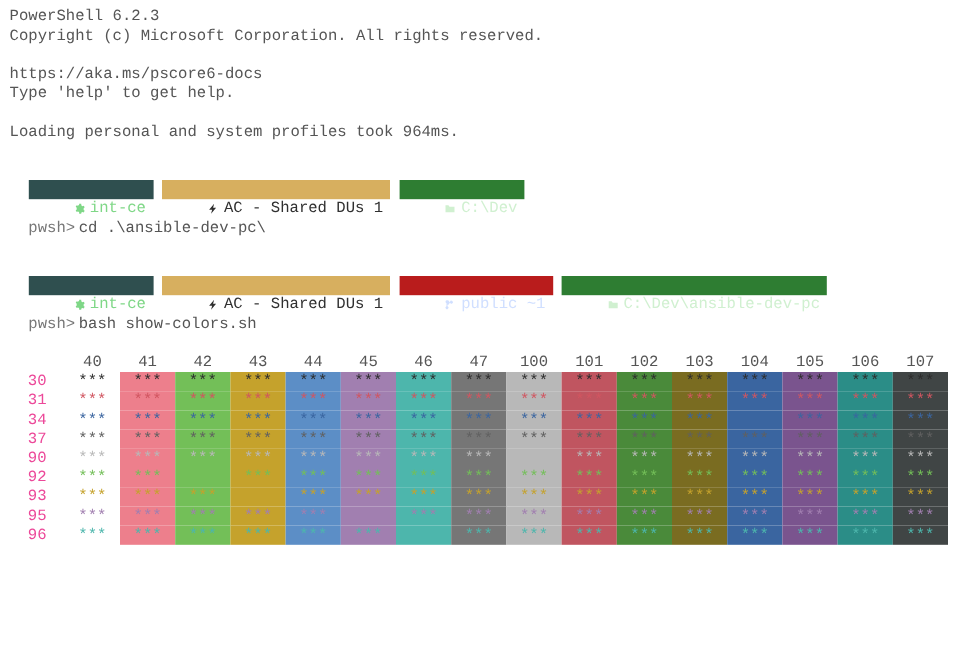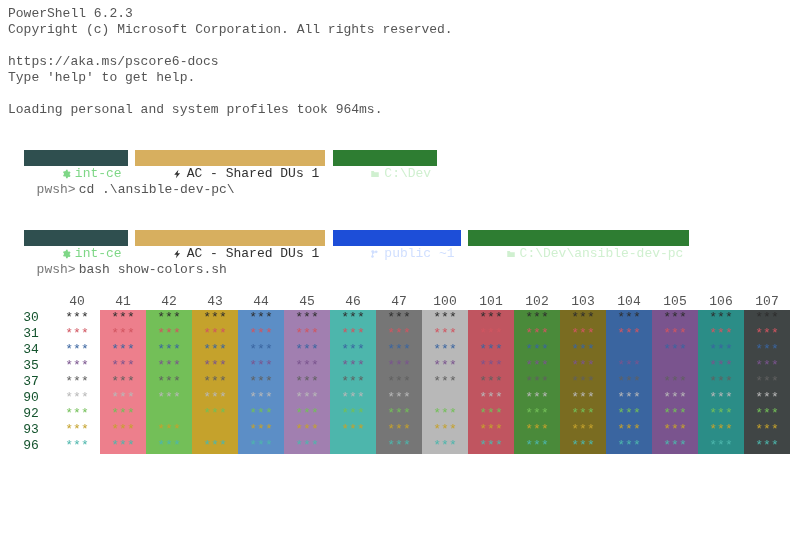--- a/index.html
+++ b/index.html
@@ -15,26 +15,26 @@
     font-size: 13px;
     line-height: 16px;
     color: #555555;
     padding: 6px 8px;
     box-sizing: border-box;
   }
   .line { white-space: pre; }
   .blank { height: 16px; }
   .seg { display: inline-block; padding: 0 6px; height: 16px; vertical-align: top; }
   .seg svg { vertical-align: -2px; margin-right: 4px; }
-  .prompt { color: #777; margin-left: 13px; }
+  .prompt { color: #777; }
   .cmd { color: #555; margin-left: 3px; }
   table.chart { border-collapse: collapse; font-family: inherit; font-size: 13px; }
   table.chart td, table.chart th { padding: 0; width: 46px; height: 16px; text-align: center; font-weight: normal; }
   table.chart th { color: #555; background: #fff; }
-  table.chart td.rowlabel { background: #fff; color: #14532d; }
+  table.chart td.rowlabel { background: #fff; color: #ec4899; }
 </style>
 </head>
 <body>
 
 <div class="line">PowerShell 6.2.3</div>
 <div class="line">Copyright (c) Microsoft Corporation. All rights reserved.</div>
 <div class="blank"></div>
 <div class="line">https://aka.ms/pscore6-docs</div>
 <div class="line">Type 'help' to get help.</div>
 <div class="blank"></div>
@@ -58,21 +58,21 @@
 </div>
 <div class="blank"></div>
 
 <div class="line">
   <span class="seg" style="background:#2f4f4f;color:#7fd787">
     <svg width="10" height="10" viewBox="0 0 24 24" fill="#7fd787">
         <path d="M12 8a4 4 0 1 0 0 8 4 4 0 0 0 0-8zm9 4a7.9 7.9 0 0 0-.1-1.3l2.1-1.6-2-3.4-2.5 1a8 8 0 0 0-2.2-1.3L16 2h-4l-.3 2.4A8 8 0 0 0 9.5 5.7l-2.5-1-2 3.4L7.1 10A8 8 0 0 0 7 12a8 8 0 0 0 .1 1.3l-2.1 1.6 2 3.4 2.5-1a8 8 0 0 0 2.2 1.3L12 22h4l.3-2.4a8 8 0 0 0 2.2-1.3l2.5 1 2-3.4-2.1-1.6c.1-.4.1-.9.1-1.3z"></path>
       </svg><span>int-ce</span></span><span> </span><span class="seg" style="background:#d7af5f;color:#303030">
     <svg width="10" height="10" viewBox="0 0 24 24" fill="#303030">
         <path d="M13 2 3 14h6l-2 8 10-12h-6z"></path>
-      </svg><span>AC - Shared DUs 1</span></span><span> </span><span class="seg" style="background:#1d4ed8;color:#d0dfff">
+      </svg><span>AC - Shared DUs 1</span></span><span> </span><span class="seg" style="background:#b91c1c;color:#d0dfff">
     <svg width="10" height="10" viewBox="0 0 24 24" fill="#d0dfff">
         <path d="M6 3a3 3 0 0 0-1 5.83V15a3 3 0 1 0 2 0V12c2 0 4-1 4-4h1.17A3 3 0 1 0 12 6h-1a3 3 0 0 0-3 3v.2A3 3 0 0 0 6 3z"></path>
       </svg><span>public ~1</span></span><span> </span><span class="seg" style="background:#2e7d32;color:#d0f0d0">
     <svg width="10" height="10" viewBox="0 0 24 24" fill="#d0f0d0">
         <path d="M3 5h6l2 3h10v11H3z"></path>
       </svg><span>C:\Dev\ansible-dev-pc</span></span>
 </div>
 <div class="line">
   <span class="prompt">pwsh&gt;</span><span class="cmd">bash show-colors.sh</span>
 </div>
@@ -152,39 +152,20 @@
         <td style="background: rgb(184, 184, 184); color: rgb(58, 101, 160);">***</td>
         <td style="background: rgb(192, 85, 96); color: rgb(58, 101, 160);">***</td>
         <td style="background: rgb(74, 138, 58); color: rgb(58, 101, 160);">***</td>
         <td style="background: rgb(122, 108, 33); color: rgb(58, 101, 160);">***</td>
         <td style="background: rgb(58, 101, 160); color: rgb(58, 101, 160);"></td>
         <td style="background: rgb(122, 84, 142); color: rgb(58, 101, 160);">***</td>
         <td style="background: rgb(43, 141, 135); color: rgb(58, 101, 160);">***</td>
         <td style="background: rgb(64, 69, 69); color: rgb(58, 101, 160);">***</td>
       </tr>
       <tr>
-        <td class="rowlabel">35</td>
-        <td style="background: rgb(255, 255, 255); color: rgb(122, 84, 142);">***</td>
-        <td style="background: rgb(237, 127, 140); color: rgb(122, 84, 142);">***</td>
-        <td style="background: rgb(115, 191, 88); color: rgb(122, 84, 142);">***</td>
-        <td style="background: rgb(197, 162, 44); color: rgb(122, 84, 142);">***</td>
-        <td style="background: rgb(92, 142, 198); color: rgb(122, 84, 142);">***</td>
-        <td style="background: rgb(161, 127, 176); color: rgb(122, 84, 142);">***</td>
-        <td style="background: rgb(77, 182, 172); color: rgb(122, 84, 142);">***</td>
-        <td style="background: rgb(118, 118, 118); color: rgb(122, 84, 142);">***</td>
-        <td style="background: rgb(184, 184, 184); color: rgb(122, 84, 142);">***</td>
-        <td style="background: rgb(192, 85, 96); color: rgb(122, 84, 142);">***</td>
-        <td style="background: rgb(74, 138, 58); color: rgb(122, 84, 142);">***</td>
-        <td style="background: rgb(122, 108, 33); color: rgb(122, 84, 142);">***</td>
-        <td style="background: rgb(58, 101, 160); color: rgb(122, 84, 142);">***</td>
-        <td style="background: rgb(122, 84, 142); color: rgb(122, 84, 142);"></td>
-        <td style="background: rgb(43, 141, 135); color: rgb(122, 84, 142);">***</td>
-        <td style="background: rgb(64, 69, 69); color: rgb(122, 84, 142);">***</td>
-      </tr>
-      <tr>
         <td class="rowlabel">37</td>
         <td style="background: rgb(255, 255, 255); color: rgb(96, 96, 96);">***</td>
         <td style="background: rgb(237, 127, 140); color: rgb(96, 96, 96);">***</td>
         <td style="background: rgb(115, 191, 88); color: rgb(96, 96, 96);">***</td>
         <td style="background: rgb(197, 162, 44); color: rgb(96, 96, 96);">***</td>
         <td style="background: rgb(92, 142, 198); color: rgb(96, 96, 96);">***</td>
         <td style="background: rgb(161, 127, 176); color: rgb(96, 96, 96);">***</td>
         <td style="background: rgb(77, 182, 172); color: rgb(96, 96, 96);">***</td>
         <td style="background: rgb(118, 118, 118); color: rgb(96, 96, 96);">***</td>
         <td style="background: rgb(184, 184, 184); color: rgb(96, 96, 96);">***</td>
@@ -247,20 +228,39 @@
         <td style="background: rgb(184, 184, 184); color: rgb(197, 162, 44);">***</td>
         <td style="background: rgb(192, 85, 96); color: rgb(197, 162, 44);">***</td>
         <td style="background: rgb(74, 138, 58); color: rgb(197, 162, 44);">***</td>
         <td style="background: rgb(122, 108, 33); color: rgb(197, 162, 44);">***</td>
         <td style="background: rgb(58, 101, 160); color: rgb(197, 162, 44);">***</td>
         <td style="background: rgb(122, 84, 142); color: rgb(197, 162, 44);">***</td>
         <td style="background: rgb(43, 141, 135); color: rgb(197, 162, 44);">***</td>
         <td style="background: rgb(64, 69, 69); color: rgb(197, 162, 44);">***</td>
       </tr>
       <tr>
+        <td class="rowlabel">95</td>
+        <td style="background: rgb(255, 255, 255); color: rgb(161, 127, 176);">***</td>
+        <td style="background: rgb(237, 127, 140); color: rgb(161, 127, 176);">***</td>
+        <td style="background: rgb(115, 191, 88); color: rgb(161, 127, 176);">***</td>
+        <td style="background: rgb(197, 162, 44); color: rgb(161, 127, 176);">***</td>
+        <td style="background: rgb(92, 142, 198); color: rgb(161, 127, 176);">***</td>
+        <td style="background: rgb(161, 127, 176); color: rgb(161, 127, 176);"></td>
+        <td style="background: rgb(77, 182, 172); color: rgb(161, 127, 176);">***</td>
+        <td style="background: rgb(118, 118, 118); color: rgb(161, 127, 176);">***</td>
+        <td style="background: rgb(184, 184, 184); color: rgb(161, 127, 176);">***</td>
+        <td style="background: rgb(192, 85, 96); color: rgb(161, 127, 176);">***</td>
+        <td style="background: rgb(74, 138, 58); color: rgb(161, 127, 176);">***</td>
+        <td style="background: rgb(122, 108, 33); color: rgb(161, 127, 176);">***</td>
+        <td style="background: rgb(58, 101, 160); color: rgb(161, 127, 176);">***</td>
+        <td style="background: rgb(122, 84, 142); color: rgb(161, 127, 176);">***</td>
+        <td style="background: rgb(43, 141, 135); color: rgb(161, 127, 176);">***</td>
+        <td style="background: rgb(64, 69, 69); color: rgb(161, 127, 176);">***</td>
+      </tr>
+      <tr>
         <td class="rowlabel">96</td>
         <td style="background: rgb(255, 255, 255); color: rgb(77, 182, 172);">***</td>
         <td style="background: rgb(237, 127, 140); color: rgb(77, 182, 172);">***</td>
         <td style="background: rgb(115, 191, 88); color: rgb(77, 182, 172);">***</td>
         <td style="background: rgb(197, 162, 44); color: rgb(77, 182, 172);">***</td>
         <td style="background: rgb(92, 142, 198); color: rgb(77, 182, 172);">***</td>
         <td style="background: rgb(161, 127, 176); color: rgb(77, 182, 172);">***</td>
         <td style="background: rgb(77, 182, 172); color: rgb(77, 182, 172);"></td>
         <td style="background: rgb(118, 118, 118); color: rgb(77, 182, 172);">***</td>
         <td style="background: rgb(184, 184, 184); color: rgb(77, 182, 172);">***</td>

